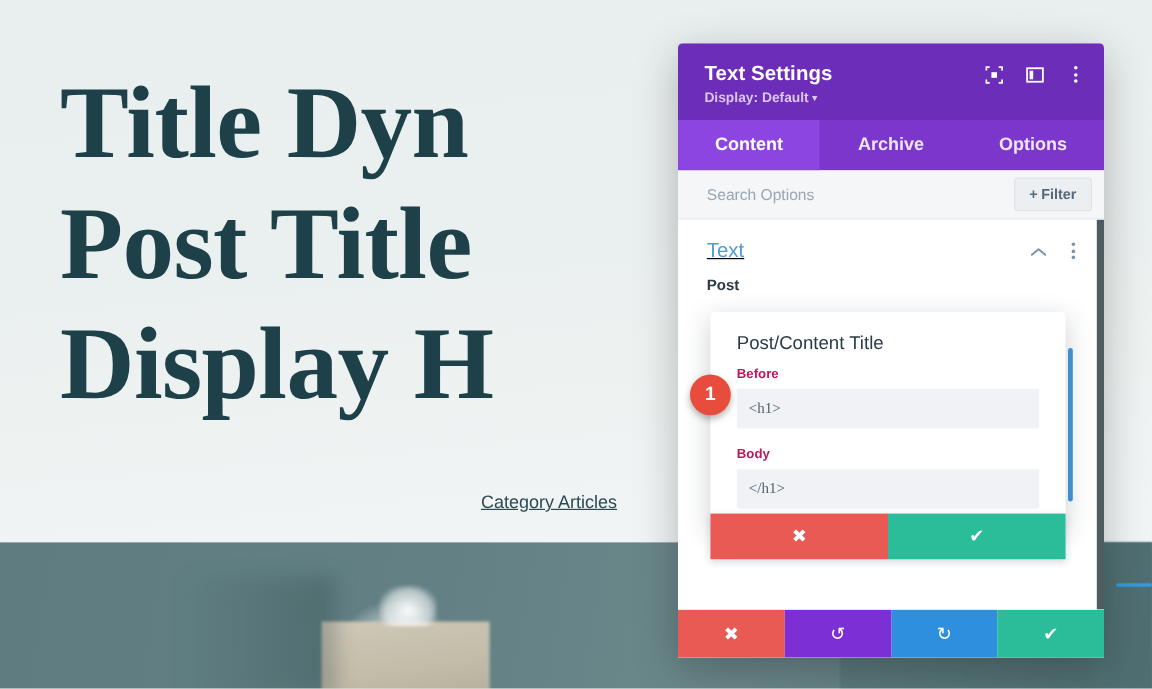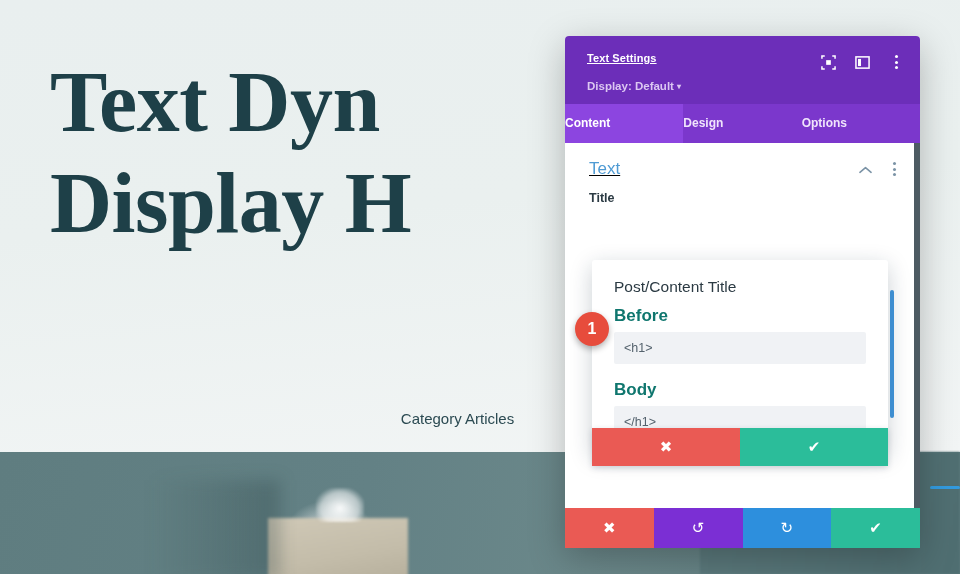--- a/index.html
+++ b/index.html
@@ -36,20 +36,21 @@
     white-space: nowrap;
   }
   .hero-title .ln { display: block; }
   .hero-sub {
     position: absolute;
     left: 0; top: 410px;
     width: 915px;
     text-align: center;
     font-size: 15px;
     color: #2b4a52;
+    text-decoration: underline;
   }
 
   .bg-photo {
     position: absolute;
     left: 0; top: 452px;
     width: 960px; height: 122px;
     background:
       radial-gradient(ellipse 70px 48px at 330px 78px, rgba(255,255,255,0.80) 0%, rgba(255,255,255,0.0) 62%),
       linear-gradient(100deg, #5f7d80 0%, #638185 38%, #6b888a 62%, #5d7b7e 100%);
     filter: blur(0.4px);
@@ -111,25 +112,24 @@
   }
 
   .panel-header {
     background: #6c2eb9;
     padding: 16px 22px 12px 22px;
     flex: 0 0 auto;
     position: relative;
   }
   .panel-title {
     color: #ffffff;
-    font-size: 11px;
+    font-size: 17px;
     font-weight: bold;
     letter-spacing: 0.1px;
-    margin: 0 0 16px 0;
-    text-decoration: underline;
+    margin: 0 0 4px 0;
   }
   .panel-preset {
     color: #dcc7f2;
     font-size: 11.5px;
     font-weight: bold;
   }
   .panel-preset .caret {
     display: inline-block;
     margin-left: 3px;
     font-size: 8px;
@@ -157,22 +157,23 @@
     background: #ffffff;
   }
 
   .panel-tabs {
     display: flex;
     background: #7b37cc;
     flex: 0 0 auto;
   }
   .ptab {
     flex: 1;
+    text-align: center;
     color: #f0e4fc;
-    font-size: 12px;
+    font-size: 15px;
     font-weight: bold;
     padding: 12px 0 13px 0;
     cursor: pointer;
   }
   .ptab.active {
     background: #8c45e0;
     color: #ffffff;
   }
 
   .panel-search {
@@ -262,37 +263,37 @@
     box-shadow: 0 6px 22px rgba(20,40,60,0.22);
     overflow: visible;
   }
   .dyn-inner { padding: 14px 22px 10px 22px; }
   .dyn-title {
     font-size: 15.5px;
     color: #2b3a43;
     margin: 4px 0 10px 0;
   }
   .dyn-flabel {
-    font-size: 17px;
-    font-weight: bold;
-    color: #0f766e;
+    font-size: 11px;
+    font-weight: bold;
+    color: #be185d;
     margin: 0 0 6px 0;
   }
   .dyn-input {
     display: block;
     width: 100%;
     box-sizing: border-box;
     background: #f0f2f5;
     border: none;
     border-radius: 2px;
     outline: none;
     padding: 9px 10px;
     font-size: 12.5px;
     color: #54626d;
-    font-family: Liberation Sans, sans-serif;
+    font-family: Liberation Serif, serif;
     margin-bottom: 16px;
   }
   .dyn-input:last-child { margin-bottom: 4px; }
 
   .dyn-scrollbar {
     position: absolute;
     right: -6px; top: 30px;
     width: 4px; height: 128px;
     background: #3e8ed0;
     border-radius: 2px;
@@ -354,21 +355,22 @@
   .fbtn.f-redo   { background: #2d8fdd; }
   .fbtn.f-save   { background: #2bbd9a; }
 </style>
 </head>
 <body>
 
 <div id="stage">
 
   <div class="bg-hero">
     <div class="hero-title">
-      <span class="ln">Text Dyn</span>
+      <span class="ln">Title Dyn</span>
+      <span class="ln">Post Title</span>
       <span class="ln">Display H</span>
     </div>
     <div class="hero-sub">Category Articles</div>
   </div>
 
   <div class="bg-photo">
     <div class="photo-object"></div>
     <div class="photo-teal-right"></div>
   </div>
   <div class="builder-outline"></div>
@@ -399,24 +401,28 @@
               <i></i>
               <i></i>
               <i></i>
             </span>
         </span>
       </div>
     </div>
 
     <div class="panel-tabs">
       <div class="ptab active">Content</div>
-      <div class="ptab">Design</div>
+      <div class="ptab">Archive</div>
       <div class="ptab">Options</div>
     </div>
 
+    <div class="panel-search">
+      <input class="search-input" type="text" placeholder="Search Options" style="">
+      <button class="filter-btn"><span class="plus">+</span><span>Filter</span></button>
+    </div>
 
     <div class="panel-body">
 
       <div class="section-head">
         <div class="section-title">Text</div>
         <div class="section-ctrls">
           <span class="chev">
             <svg width="13" height="8" viewBox="0 0 14 8">
                 <path d="M1 6.5 L7 1.5 L13 6.5" fill="none" stroke="#7b93a6" stroke-width="1.7" stroke-linecap="round" stroke-linejoin="round"></path>
               </svg>
@@ -424,21 +430,21 @@
           <span class="hicon">
             <span class="kebab-dots dark">
                 <i></i>
                 <i></i>
                 <i></i>
               </span>
           </span>
         </div>
       </div>
 
-      <div class="field-label">Title</div>
+      <div class="field-label">Post</div>
 
       <div class="panel-scroll-gutter"></div>
     </div>
 
     <div class="panel-footer">
       <div class="fbtn f-cancel">✖</div>
       <div class="fbtn f-undo">↺</div>
       <div class="fbtn f-redo">↻</div>
       <div class="fbtn f-save">✔</div>
     </div>

